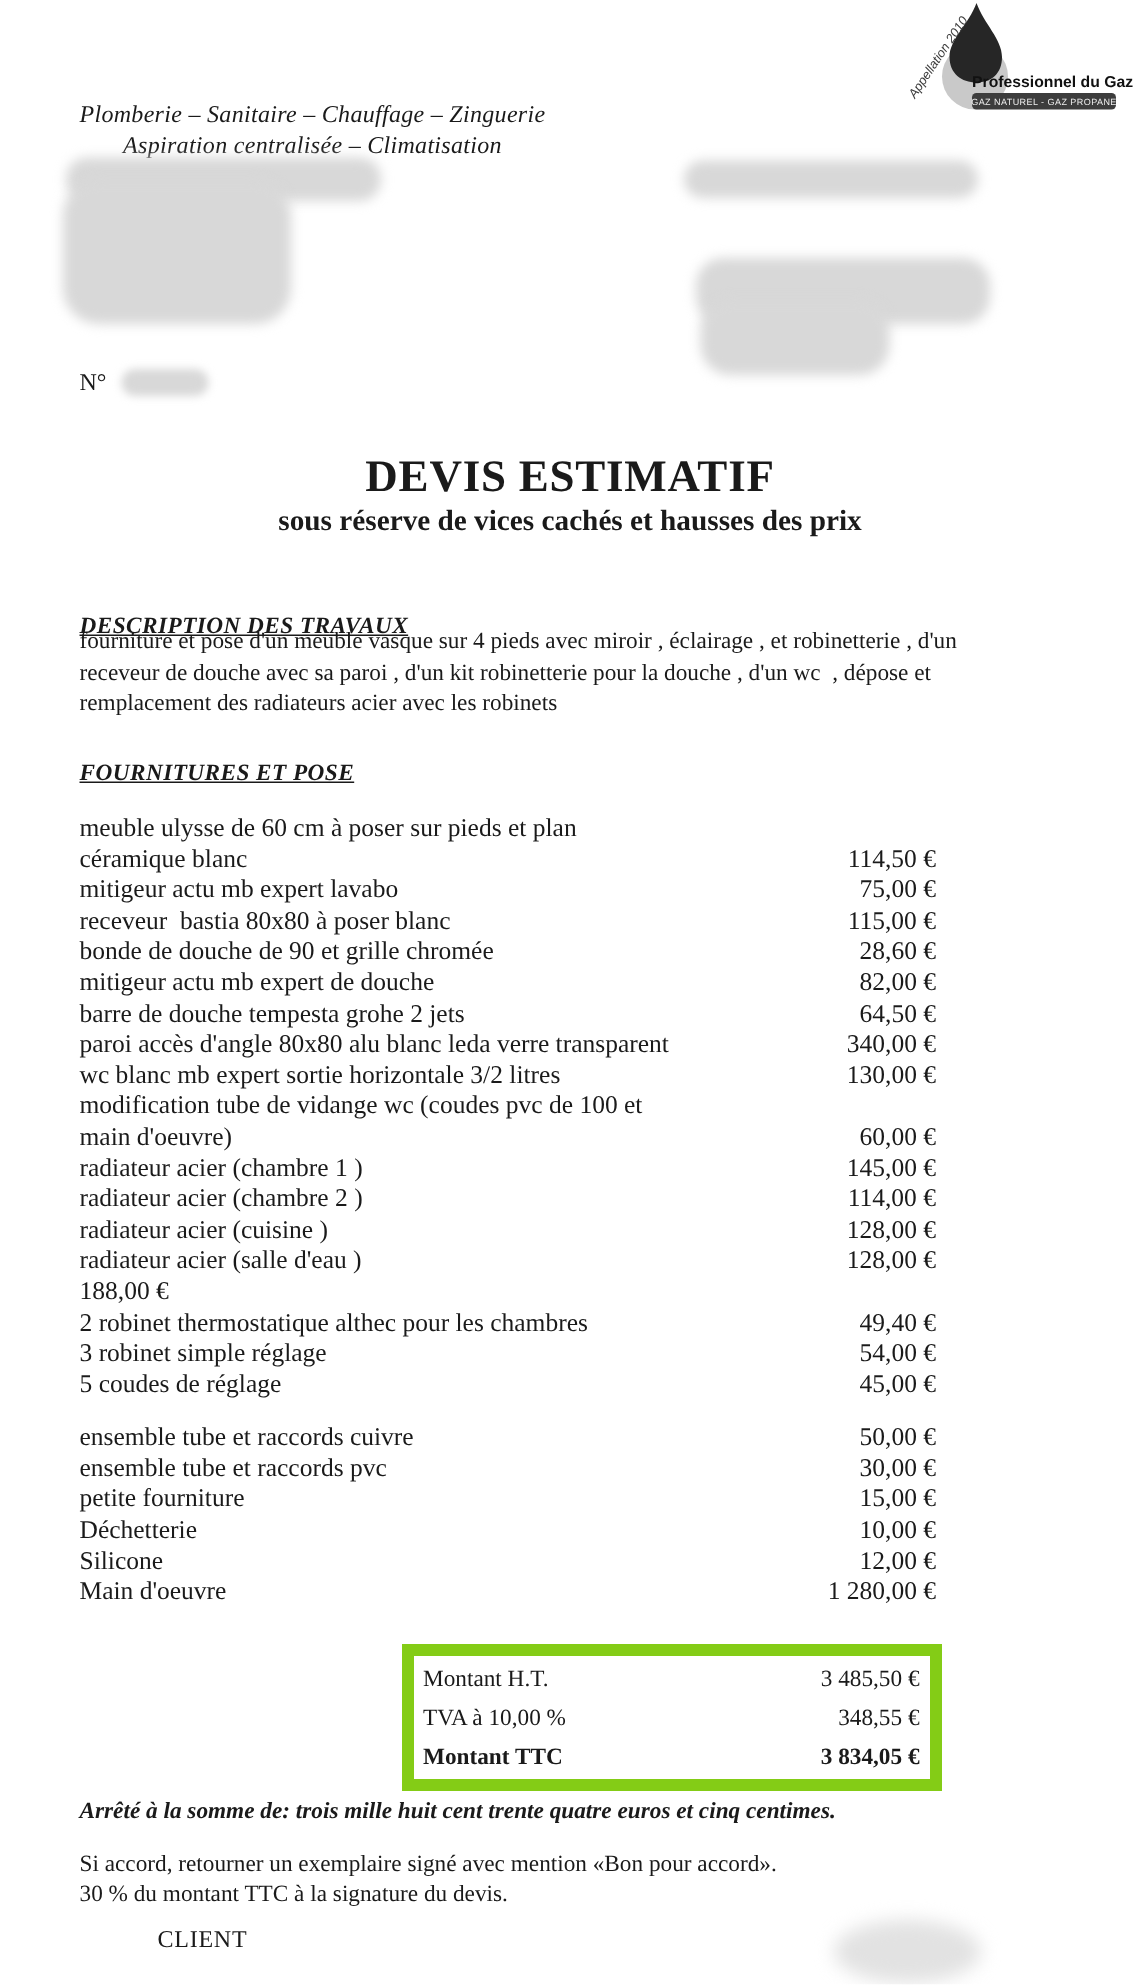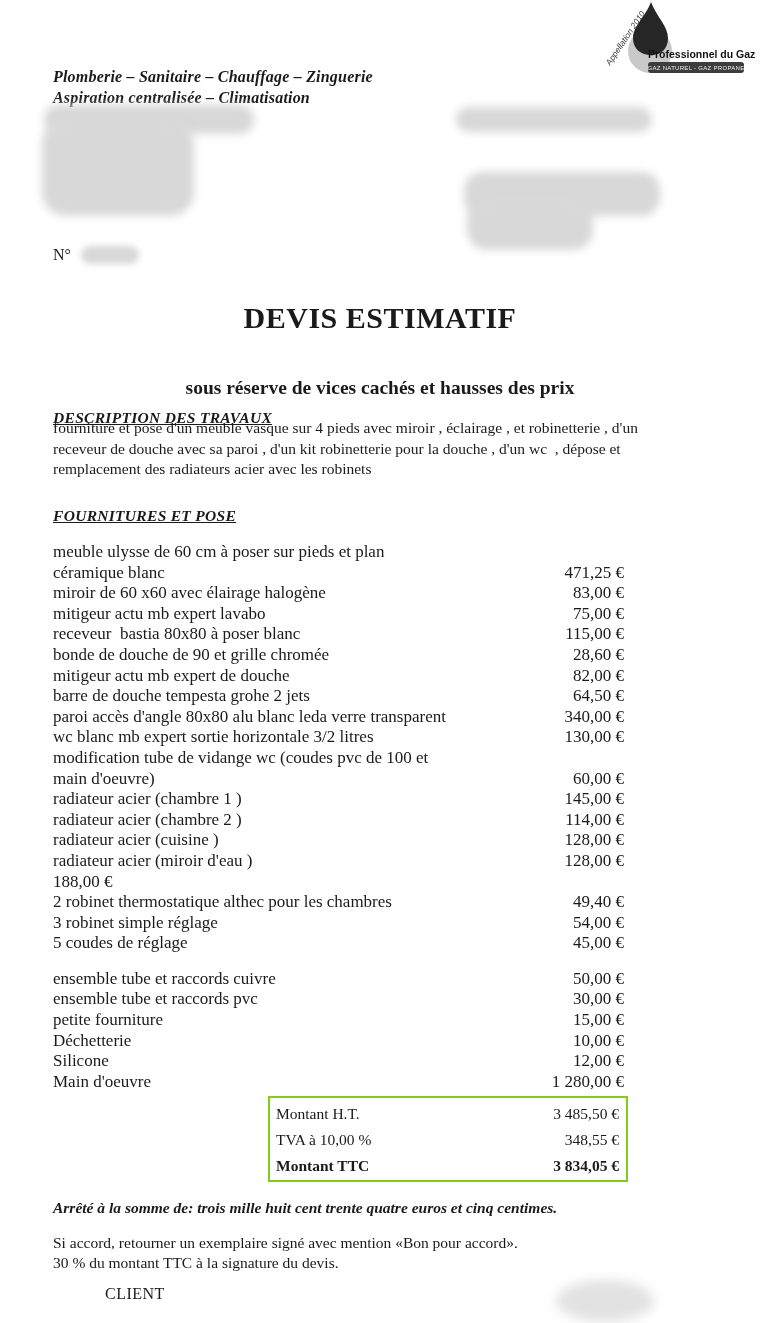--- a/index.html
+++ b/index.html
@@ -10,22 +10,22 @@
     background: #ffffff;
     font-family: "Liberation Serif", serif;
     color: #1a1a1a;
     overflow: hidden;
   }
   .abs { position: absolute; }
 
   
   .tagline {
     left: 53px; top: 66px;
-    font-size: 16px; font-weight: bold; font-style: italic;
-    line-height: 21px; letter-spacing: 0.2px;
+    font-size: 16px; font-weight: normal; font-style: italic;
+    line-height: 21px; letter-spacing: 0.2px; text-align: center;
   }
   .logo { left: 606px; top: 2px; width: 150px; height: 78px; }
 
   
   .blur {
     position: absolute;
     background: #d8d8d8;
     filter: blur(4px);
     border-radius: 16px;
   }
@@ -43,21 +43,21 @@
     margin-left: 10px; vertical-align: -4px;
   }
 
   
   .title {
     left: 0; top: 301px; width: 100%;
     text-align: center; font-size: 30px; font-weight: bold; letter-spacing: 0.5px;
   }
   .subtitle {
     left: 0; top: 337px; width: 100%;
-    text-align: center; font-size: 19.5px; font-weight: bold; margin-top: 40px;
+    text-align: center; font-size: 19.5px; font-weight: bold;
   }
 
   .section-heading {
     font-size: 15.5px; font-weight: bold; font-style: italic;
     text-decoration: underline; letter-spacing: 0.3px;
   }
   .desc-heading { left: 53px; top: 388px; margin-top: 21px; }
   .desc-body {
     left: 53px; top: 418px; width: 612px;
     font-size: 15.5px; line-height: 20.5px; white-space: pre-wrap;
@@ -70,21 +70,21 @@
     display: flex; justify-content: space-between; align-items: flex-end;
     font-size: 17px; line-height: 20.6px;
   }
   .item-row.gap { margin-top: 15px; }
   .item-desc { width: 398px; white-space: pre-wrap; }
   .item-price { text-align: right; white-space: nowrap; }
 
   
   .totals {
     left: 268px; top: 1096px; width: 360px;
-    border: 2px solid #84cc16; box-sizing: border-box;
+    border: 8px solid #84cc16; box-sizing: border-box;
     padding: 2px 0;
     background: #fff;
   }
   .total-row {
     display: flex; justify-content: space-between;
     font-size: 15.5px; line-height: 21px;
     padding: 2.5px 7px 2.5px 6px;
   }
   .total-row.bold { font-weight: bold; }
 
@@ -133,25 +133,21 @@
   <div class="abs title">DEVIS ESTIMATIF</div>
   <div class="abs subtitle">sous réserve de vices cachés et hausses des prix</div>
 
   <div class="abs section-heading desc-heading">DESCRIPTION DES TRAVAUX</div>
   <div class="abs desc-body">fourniture et pose d'un meuble vasque sur 4 pieds avec miroir , éclairage , et robinetterie , d'un receveur de douche avec sa paroi , d'un kit robinetterie pour la douche , d'un wc  , dépose et remplacement des radiateurs acier avec les robinets</div>
 
   <div class="abs section-heading fourn-heading">FOURNITURES ET POSE</div>
   <div class="abs items" id="items-list">
       <div class="item-row">
         <span class="item-desc">meuble ulysse de 60 cm à poser sur pieds et plan céramique blanc</span>
-        <span class="item-price">471,25 €</span>
-      </div>
-      <div class="item-row">
-        <span class="item-desc">miroir de 60 x60 avec élairage halogène</span>
-        <span class="item-price">83,00 €</span>
+        <span class="item-price">114,50 €</span>
       </div>
       <div class="item-row">
         <span class="item-desc">mitigeur actu mb expert lavabo</span>
         <span class="item-price">75,00 €</span>
       </div>
       <div class="item-row">
         <span class="item-desc">receveur  bastia 80x80 à poser blanc</span>
         <span class="item-price">115,00 €</span>
       </div>
       <div class="item-row">
@@ -184,21 +180,21 @@
       </div>
       <div class="item-row">
         <span class="item-desc">radiateur acier (chambre 2 )</span>
         <span class="item-price">114,00 €</span>
       </div>
       <div class="item-row">
         <span class="item-desc">radiateur acier (cuisine )</span>
         <span class="item-price">128,00 €</span>
       </div>
       <div class="item-row">
-        <span class="item-desc">radiateur acier (miroir d'eau )</span>
+        <span class="item-desc">radiateur acier (salle d'eau )</span>
         <span class="item-price">128,00 €</span>
       </div>
       <div class="item-row">
         <span class="item-price">188,00 €</span>
       </div>
       <div class="item-row">
         <span class="item-desc">2 robinet thermostatique althec pour les chambres</span>
         <span class="item-price">49,40 €</span>
       </div>
       <div class="item-row">

